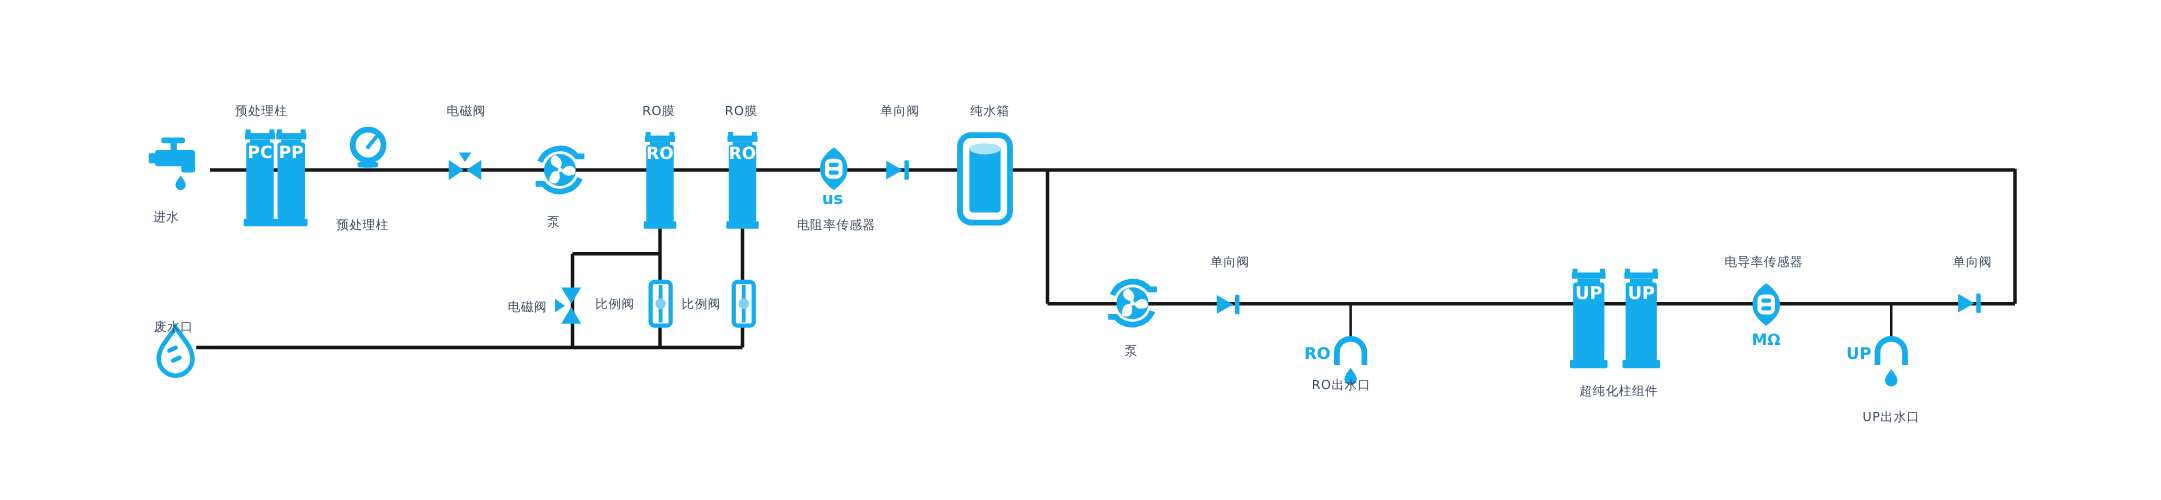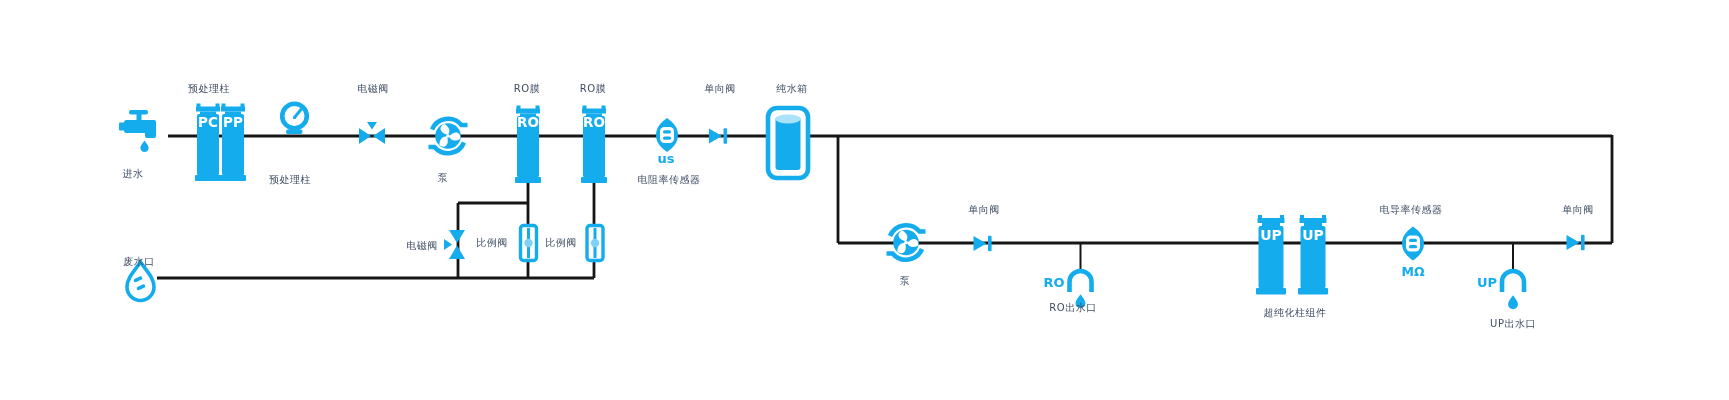--- a/index.html
+++ b/index.html
@@ -214,16 +214,16 @@
   <div class="lbl" style="left:139px;top:262px">废水口</div>
   <div class="lbl" style="left:422px;top:246px">电磁阀</div>
   <div class="lbl" style="left:492px;top:243px">比例阀</div>
   <div class="lbl" style="left:561px;top:243px">比例阀</div>
 
   <div class="lbl" style="left:905px;top:281px">泵</div>
   <div class="lbl" style="left:984px;top:210px">单向阀</div>
   <div class="lbl" style="left:1073px;top:308px">RO出水口</div>
   <div class="lbl" style="left:1295px;top:313px">超纯化柱组件</div>
   <div class="lbl" style="left:1411px;top:210px">电导率传感器</div>
-  <div class="lbl" style="left:1513px;top:324px">UP出水口</div>
+  <div class="lbl" style="left:1513px;top:334px">UP出水口</div>
   <div class="lbl" style="left:1578px;top:210px">单向阀</div>
 
 </div>
 
 </body></html>

